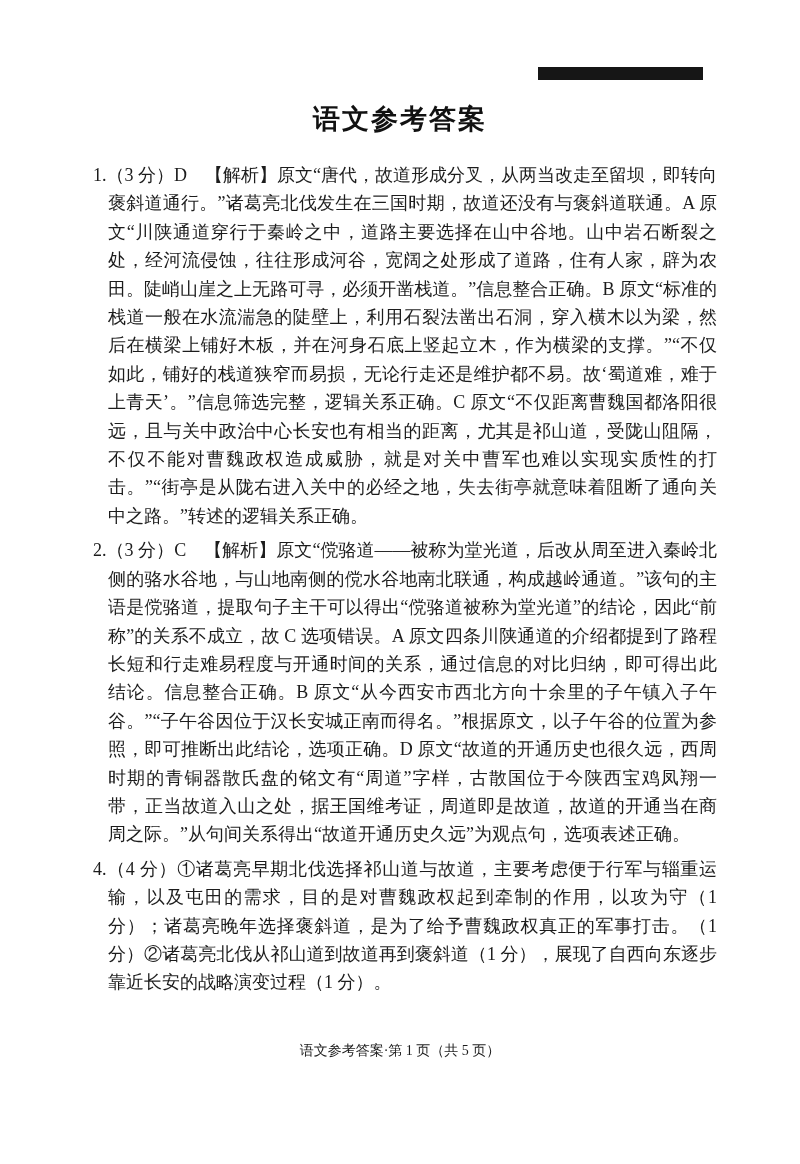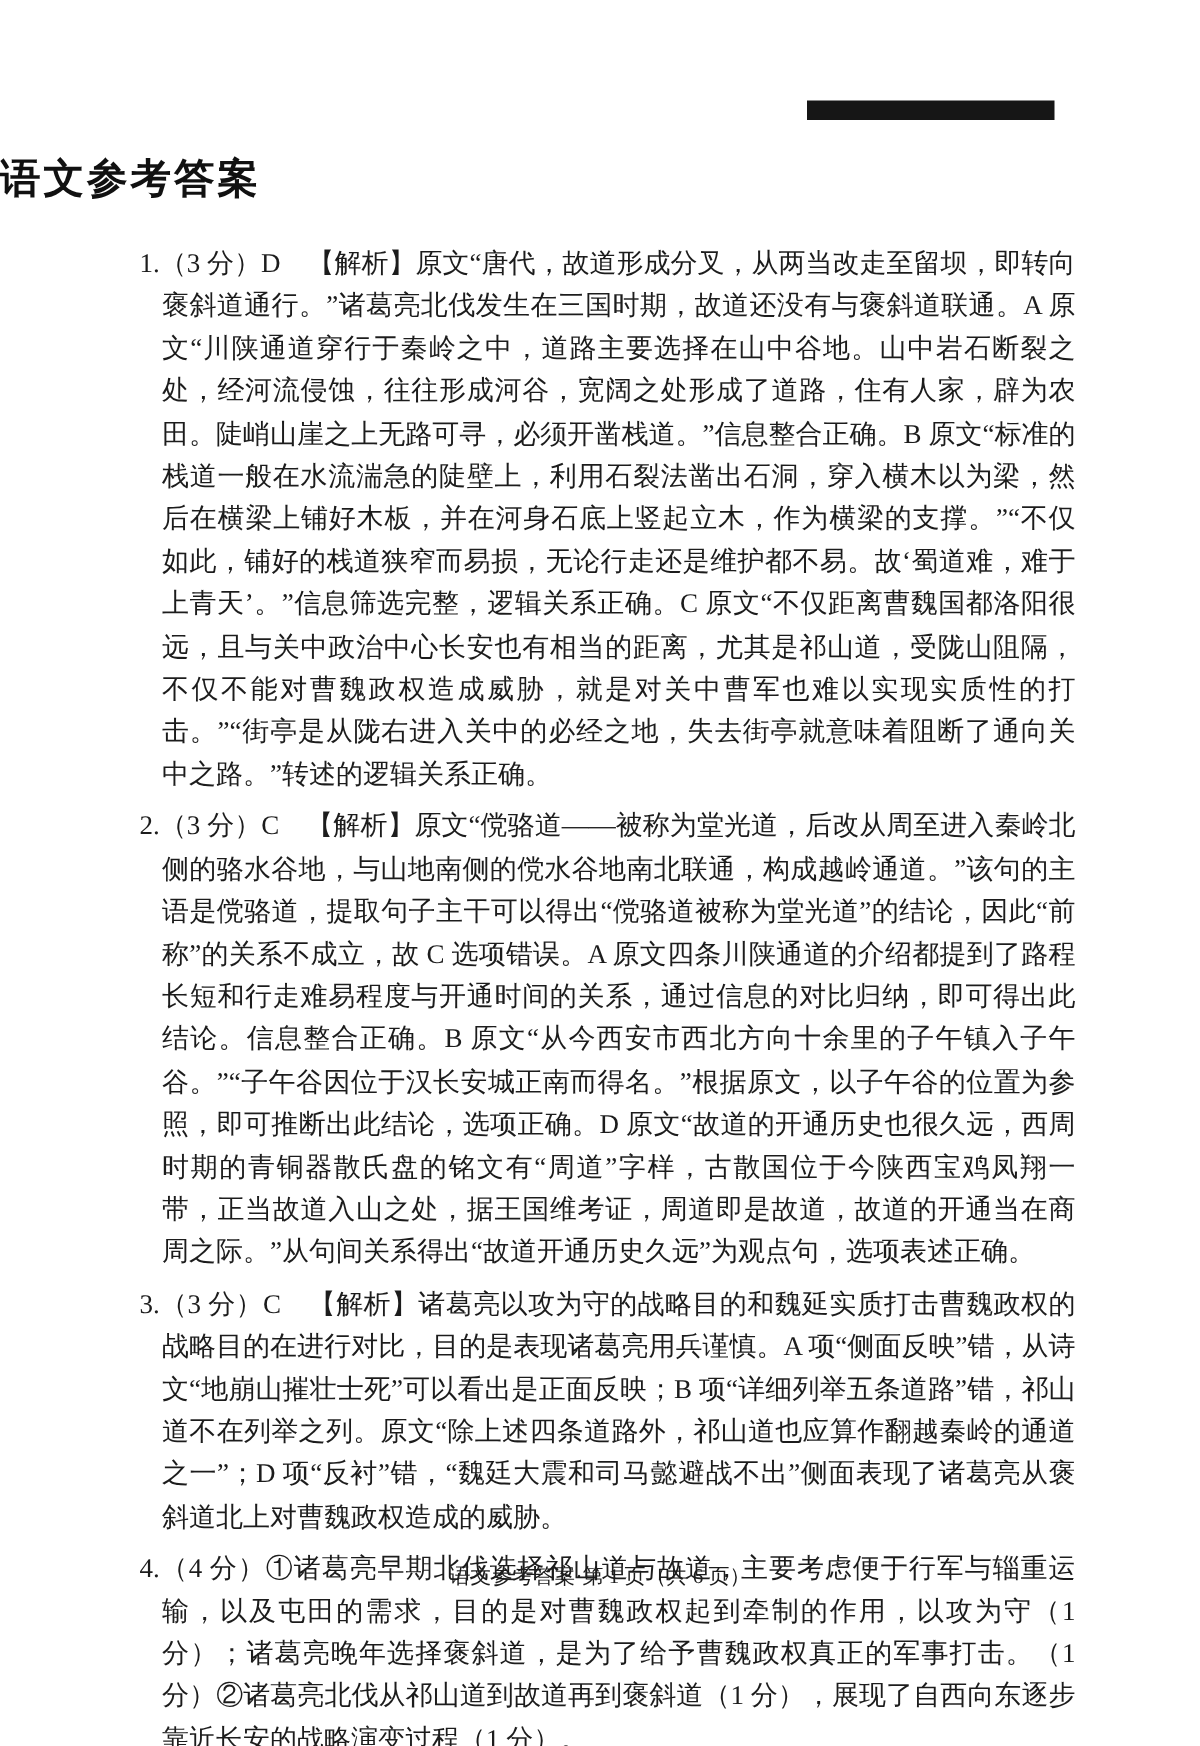--- a/index.html
+++ b/index.html
@@ -22,21 +22,21 @@
     width: 165px;
     height: 13px;
     background: #161616;
   }
   .page-title {
     position: absolute;
     top: 101px;
     left: 0;
     width: 800px;
     margin: 0;
-    text-align: left;
+    text-align: center;
     font-size: 27px;
     font-weight: bold;
     letter-spacing: 2px;
     color: #111111;
   }
   .answers {
     position: absolute;
     left: 93px;
     top: 161px;
     width: 624px;
@@ -63,19 +63,18 @@
 </head>
 <body>
 
 <div class="reg-bar"></div>
 
 <h1 class="page-title">语文参考答案</h1>
 
 <main class="answers">
   <p class="answer">1.（3 分）D　【解析】原文“唐代，故道形成分叉，从两当改走至留坝，即转向褒斜道通行。”诸葛亮北伐发生在三国时期，故道还没有与褒斜道联通。A 原文“川陕通道穿行于秦岭之中，道路主要选择在山中谷地。山中岩石断裂之处，经河流侵蚀，往往形成河谷，宽阔之处形成了道路，住有人家，辟为农田。陡峭山崖之上无路可寻，必须开凿栈道。”信息整合正确。B 原文“标准的栈道一般在水流湍急的陡壁上，利用石裂法凿出石洞，穿入横木以为梁，然后在横梁上铺好木板，并在河身石底上竖起立木，作为横梁的支撑。”“不仅如此，铺好的栈道狭窄而易损，无论行走还是维护都不易。故‘蜀道难，难于上青天’。”信息筛选完整，逻辑关系正确。C 原文“不仅距离曹魏国都洛阳很远，且与关中政治中心长安也有相当的距离，尤其是祁山道，受陇山阻隔，不仅不能对曹魏政权造成威胁，就是对关中曹军也难以实现实质性的打击。”“街亭是从陇右进入关中的必经之地，失去街亭就意味着阻断了通向关中之路。”转述的逻辑关系正确。</p>
   <p class="answer">2.（3 分）C　【解析】原文“傥骆道——被称为堂光道，后改从周至进入秦岭北侧的骆水谷地，与山地南侧的傥水谷地南北联通，构成越岭通道。”该句的主语是傥骆道，提取句子主干可以得出“傥骆道被称为堂光道”的结论，因此“前称”的关系不成立，故 C 选项错误。A 原文四条川陕通道的介绍都提到了路程长短和行走难易程度与开通时间的关系，通过信息的对比归纳，即可得出此结论。信息整合正确。B 原文“从今西安市西北方向十余里的子午镇入子午谷。”“子午谷因位于汉长安城正南而得名。”根据原文，以子午谷的位置为参照，即可推断出此结论，选项正确。D 原文“故道的开通历史也很久远，西周时期的青铜器散氏盘的铭文有“周道”字样，古散国位于今陕西宝鸡凤翔一带，正当故道入山之处，据王国维考证，周道即是故道，故道的开通当在商周之际。”从句间关系得出“故道开通历史久远”为观点句，选项表述正确。</p>
-  <p class="answer">3.（3 分）C　【解析】诸葛亮以攻为守的战略目的和魏延实质打击曹魏政权的战略目的在进行对比，目的是表现诸葛亮用兵谨慎。A 项“侧面反映”错，从诗文“地崩山摧壮士死”可以看出是正面反映；B 项“详细列举五条道路”错，祁山道不在列举之列。原文“除上述四条道路外，祁山道也应算作翻越秦岭的通道之一”；D 项“反衬”错，“魏廷大震和司马懿避战不出”侧面表现了诸葛亮从褒斜道北上对曹魏政权造成的威胁。</p>
   <p class="answer">4.（4 分）①诸葛亮早期北伐选择祁山道与故道，主要考虑便于行军与辎重运输，以及屯田的需求，目的是对曹魏政权起到牵制的作用，以攻为守（1 分）；诸葛亮晚年选择褒斜道，是为了给予曹魏政权真正的军事打击。（1 分）②诸葛亮北伐从祁山道到故道再到褒斜道（1 分），展现了自西向东逐步靠近长安的战略演变过程（1 分）。</p>
 </main>
 
 <footer class="page-footer">
-  <span>语文参考答案·第 1 页（共 6 页）</span>
+  <span>语文参考答案·第 1 页（共 5 页）</span>
 </footer>
 
 </body></html>

